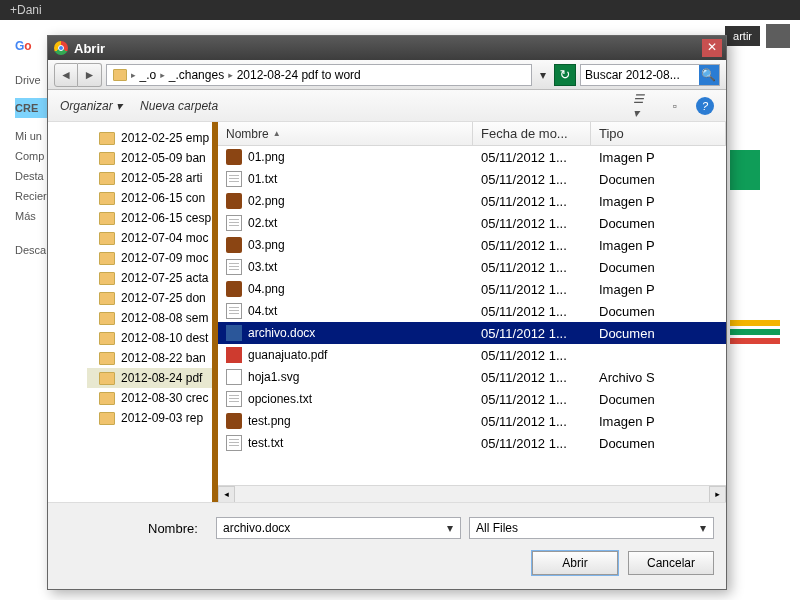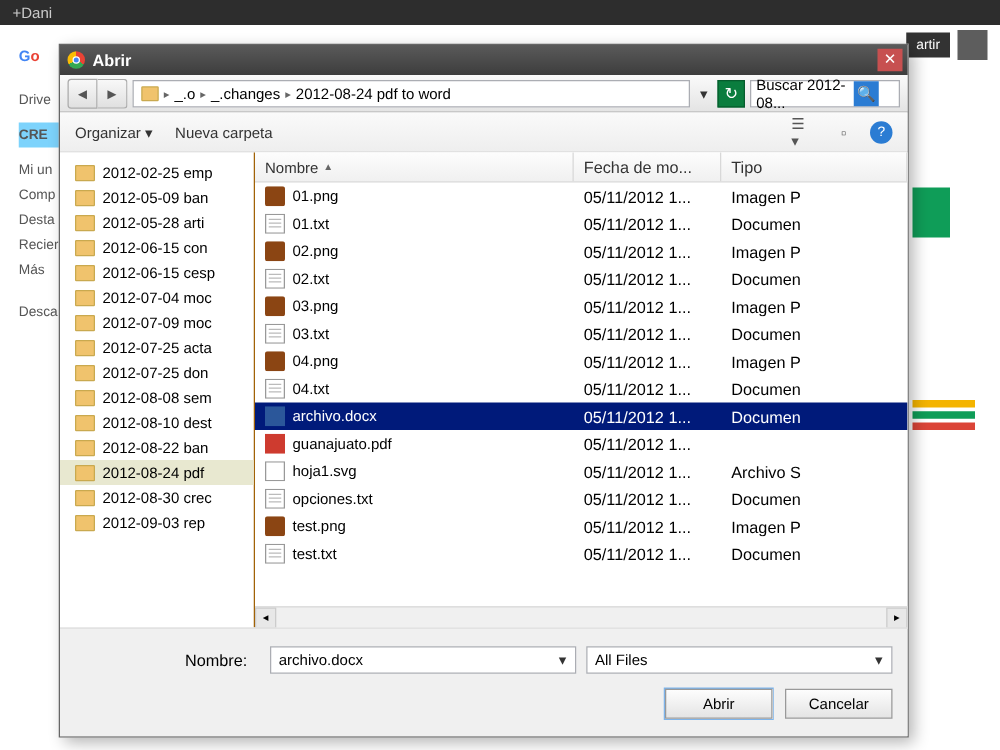--- a/index.html
+++ b/index.html
@@ -35,33 +35,33 @@
 .navbar { height: 30px; background: linear-gradient(#fafafa, #e4e4e4); border-bottom: 1px solid #bcbcbc; display: flex; align-items: center; padding: 0 6px; gap: 4px; }
 .navbtns { display: flex; }
 .navbtn { width: 24px; height: 24px; border: 1px solid #aaa; background: linear-gradient(#f8f8f8,#e0e0e0); border-radius: 3px; display: flex; align-items: center; justify-content: center; color: #555; cursor: pointer; }
 .navbtn:first-child { border-radius: 3px 0 0 3px; }
 .navbtn:last-child { border-radius: 0 3px 3px 0; border-left: none; }
 .breadcrumb { flex: 1; display: flex; align-items: center; gap: 4px; padding: 0 6px; height: 22px; background: #fff; border: 1px solid #abadb3; font-size: 13px; }
 .breadcrumb .sep { color: #666; font-size: 9px; }
 .breadcrumb .fold-ico { width: 14px; height: 12px; background: #f0c36d; border: 1px solid #c9a94f; border-radius: 1px; }
 .crumb-dd { width: 14px; text-align: center; color: #333; cursor: pointer; }
 .refresh { width: 22px; height: 22px; background: #0a7d3e; border: 1px solid #065c2d; display: flex; align-items: center; justify-content: center; color: #fff; font-size: 13px; cursor: pointer; }
-.searchbox { width: 120px; height: 22px; border: 1px solid #abadb3; background: #fff; display: flex; align-items: center; padding: 0 16px 0 4px; }
+.searchbox { width: 140px; height: 22px; border: 1px solid #abadb3; background: #fff; display: flex; align-items: center; padding: 0 0 0 4px; }
 .searchbox span:first-child { flex: 1; color: #000; font-style: normal; }
 .searchbox .mag { width: 20px; height: 20px; background: #2b7cd3; color: #fff; display: flex; align-items: center; justify-content: center; }
 
-.toolbar { height: 32px; background: linear-gradient(#fafafa,#eee); border-bottom: 1px solid #ddd; display: flex; align-items: center; padding: 15px 12px; gap: 32px; }
+.toolbar { height: 32px; background: linear-gradient(#fafafa,#eee); border-bottom: 1px solid #ddd; display: flex; align-items: center; padding: 15px 12px; gap: 32px; font-style: italic; }
 .toolbar .tb-left { display: flex; gap: 18px; font-size: 14px; color: #333; }
 .toolbar .tb-left span { cursor: pointer; }
 .toolbar .tb-right { margin-left: auto; display: flex; gap: 10px; align-items: center; }
 .toolbar .tb-right .vbtn { width: 22px; height: 20px; border: 1px solid transparent; display: flex; align-items: center; justify-content: center; color: #555; cursor: pointer; }
 .toolbar .help { width: 18px; height: 18px; border-radius: 50%; background: #2b7cd3; color: #fff; text-align: center; line-height: 18px; font-size: 11px; cursor: pointer; }
 
 .body { flex: 1; display: flex; min-height: 0; }
-.folders { width: 156px; border-right: 1px solid #a16207; overflow-y: auto; overflow-x: hidden; background: #fff; padding-top: 6px; }
+.folders { width: 170px; border-right: 6px solid #a16207; overflow-y: auto; overflow-x: hidden; background: #fff; padding-top: 6px; padding-left: 39px; }
 .folder-row { display: flex; align-items: center; gap: 6px; padding: 3px 0 3px 12px; font-size: 13px; white-space: nowrap; cursor: pointer; }
 .folder-row.sel { background: #e8e8d0; }
 .fold-ico-s { width: 16px; height: 13px; background: #f0c36d; border: 1px solid #c9a94f; border-radius: 1px; flex-shrink: 0; }
 
 .filepane { flex: 1; display: flex; flex-direction: column; background: #fff; min-width: 0; }
 .headerrow { display: flex; height: 24px; border-bottom: 1px solid #d8d8d8; background: linear-gradient(#fdfdfd,#f0f0f0); }
 .headerrow > div { padding: 4px 8px; border-right: 1px solid #d8d8d8; font-size: 13px; color: #333; display: flex; align-items: center; gap: 4px; }
 .col-name { width: 255px; }
 .col-date { width: 118px; }
 .col-type { flex: 1; }

